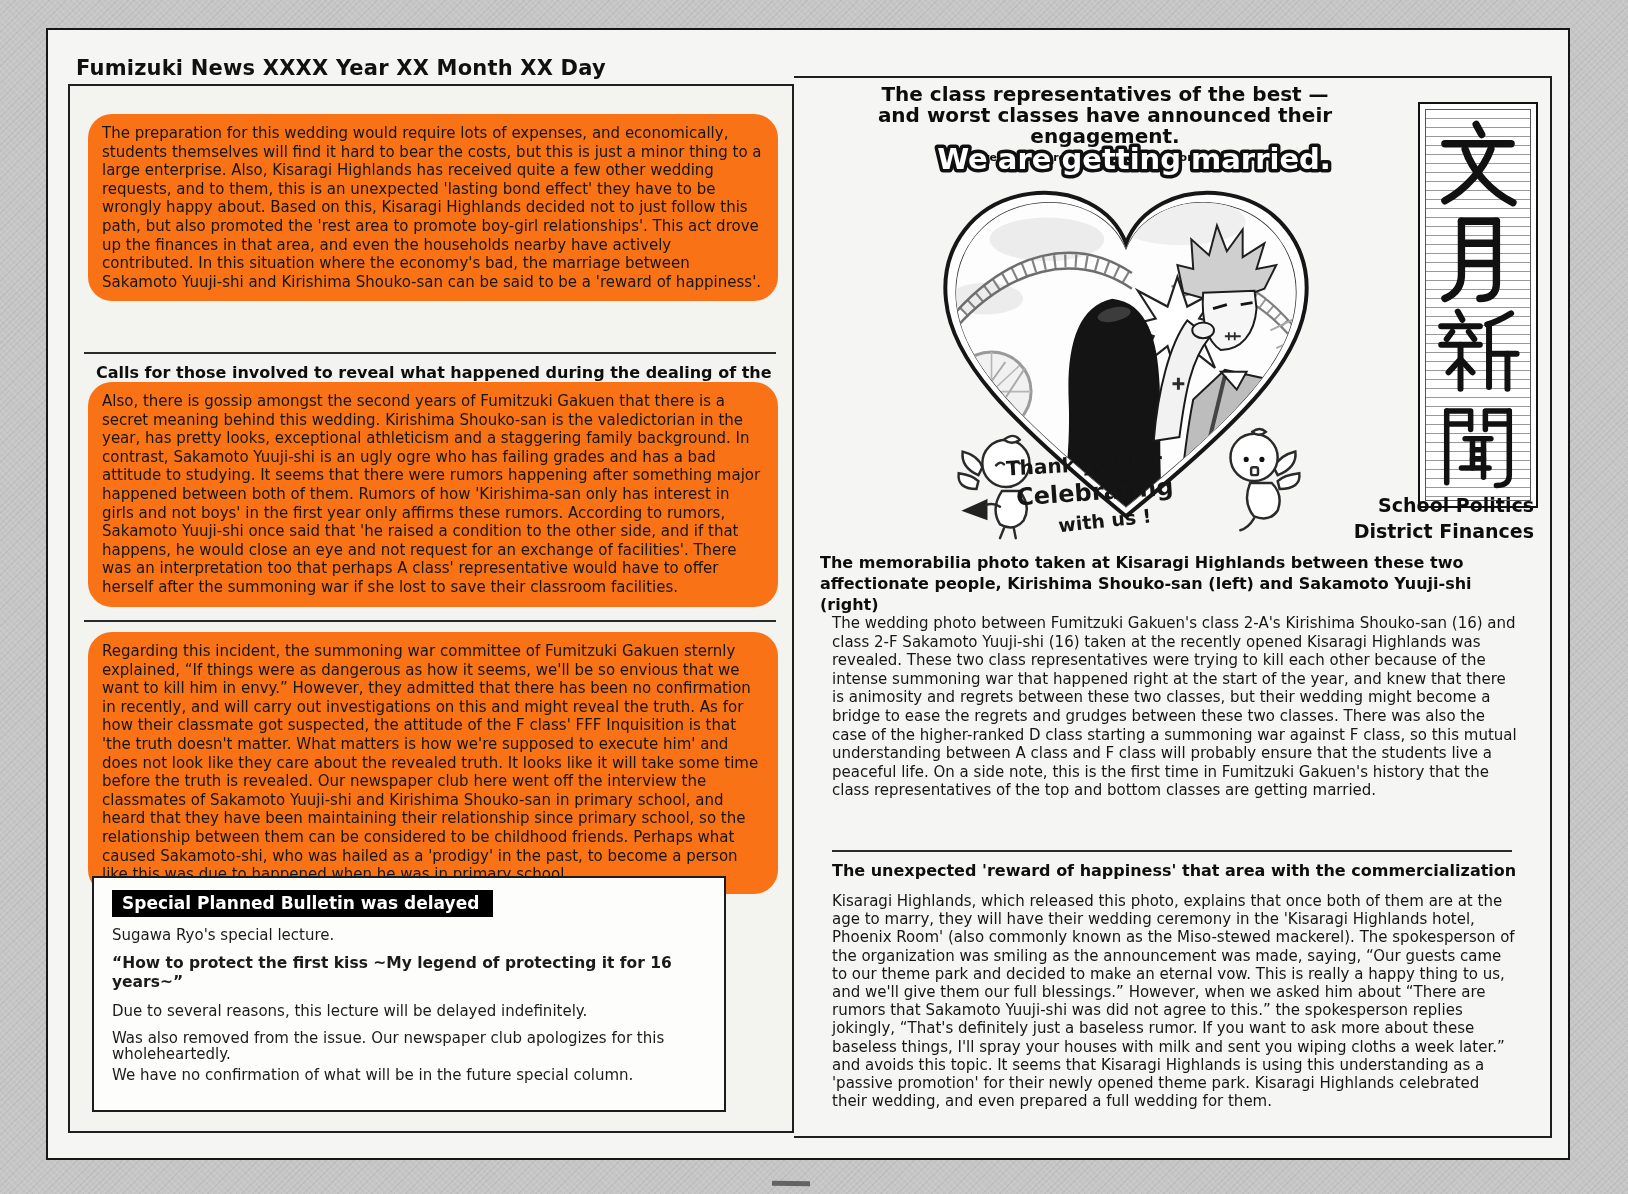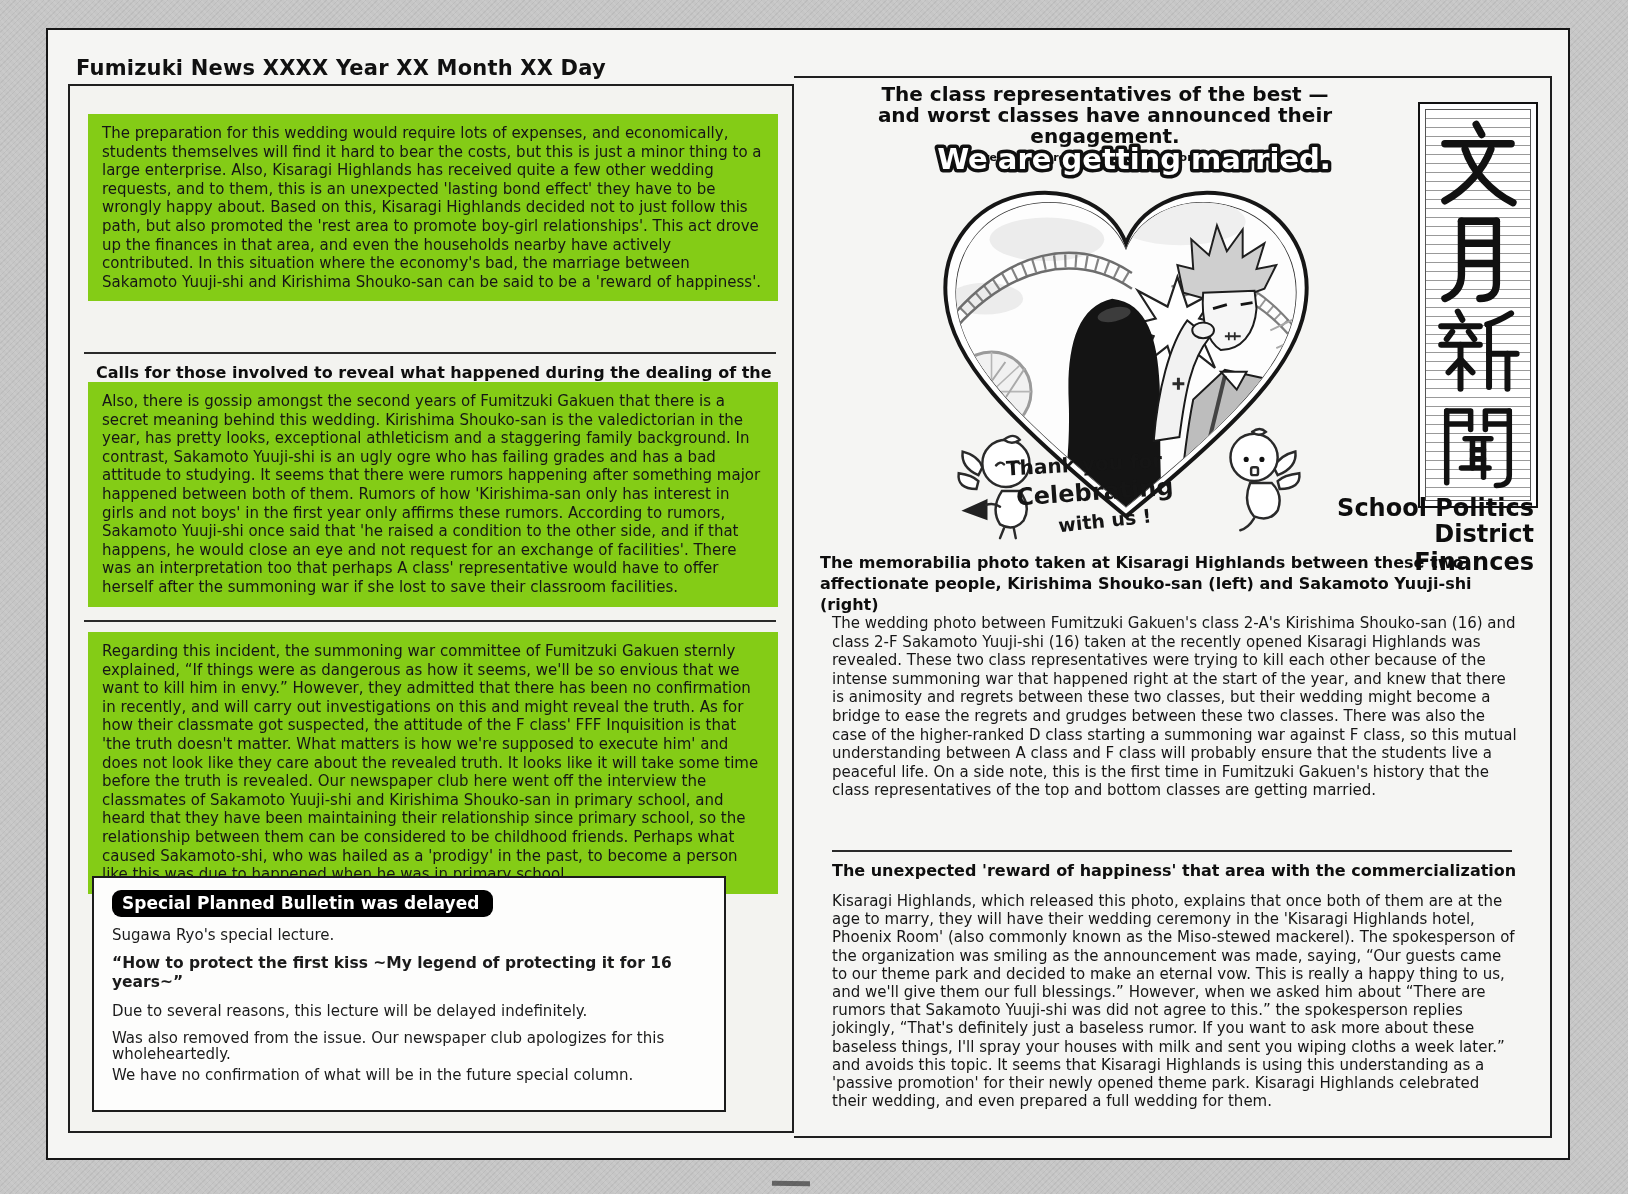--- a/index.html
+++ b/index.html
@@ -14,41 +14,41 @@
   }
   .abs{position:absolute;}
   .page{
     left:46px;top:28px;width:1524px;height:1132px;
     background:#f5f5f3;border:2px solid #161616;
   }
   .masthead-date{left:76px;top:56px;font-size:21px;font-weight:bold;letter-spacing:.2px;color:#111;}
   .panel{border:2px solid #1f1f1f;padding-left:8px;}
   .left-panel{left:68px;top:84px;width:726px;height:1049px;background:#f3f3f0;}
   .right-panel{left:794px;top:76px;width:758px;height:1062px;background:#f5f5f3;border-left:none;}
-  .para-block{background:#84cc16;padding:10px 14px;}
+  .para-block{background:#f97316;padding:10px 14px;border-radius:24px;}
   .body-text{font-size:15px;line-height:18.6px;color:#161616;}
   .rule{height:2px;background:#2a2a2a;}
   .sec-head{font-size:16px;font-weight:bold;color:#0e0e0e;}
   .bulletin{border:2px solid #1c1c1c;background:#fdfdfc;padding:12px 18px;}
-  .bulletin-title{display:inline-block;background:#000;color:#fff;font-weight:bold;font-size:17px;padding:3px 14px 4px 10px;border-radius:9px;}
+  .bulletin-title{display:inline-block;background:#000;color:#fff;font-weight:bold;font-size:17px;padding:3px 14px 4px 10px;}
   .b-line{font-size:15px;line-height:1.25;margin-top:9px;}
   .b-line.bold{font-weight:bold;font-size:15.5px;}
   .b-line.tight{margin-top:10px;line-height:1.08;}
   .b-line.last{margin-top:3px;}
   .headline{text-align:center;color:#0d0d0d;}
   .headline .l1,.headline .l2{font-size:20px;font-weight:bold;line-height:21px;}
   .headline .l3{font-size:11px;font-weight:bold;line-height:22px;}
   .nameplate{border:2px solid #111;background:#fff;padding:5px;}
   .nameplate-inner{
     width:100%;height:100%;border:1px solid #555;
     background-image:repeating-linear-gradient(to bottom,#fff 0 8px,#999 8px 9px);
     display:flex;flex-direction:column;align-items:center;justify-content:space-between;
     padding:8px 0;
   }
-  .tagline{font-size:24px;font-weight:bold;text-align:right;color:#0d0d0d;}
+  .tagline{font-size:19px;font-weight:bold;text-align:right;color:#0d0d0d;}
   .caption{font-size:16px;font-weight:bold;line-height:21px;color:#0d0d0d;}
   .note-line{font-weight:bold;color:#151515;}
   .n1{font-size:20px;transform:rotate(-3deg);}
   .n2{font-size:24px;transform:rotate(-4deg);margin:2px 0 0 10px;}
   .n3{font-size:19px;transform:rotate(-6deg);margin:2px 0 0 52px;}
   svg text{font-family:"DejaVu Sans",sans-serif;}
   .artifact{background:#2e2e2e;opacity:.65;transform:rotate(1deg);}
 </style>
 </head>
 <body>

